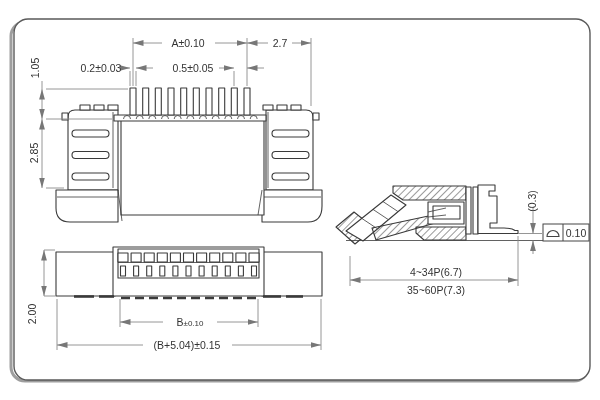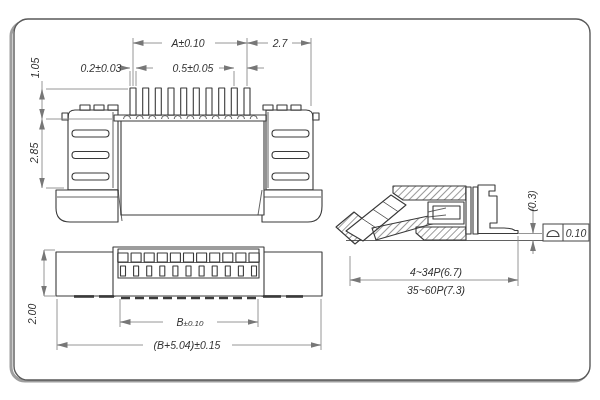--- a/index.html
+++ b/index.html
@@ -1,20 +1,20 @@
 <!DOCTYPE html>
 <html style="--background: #ffffff; --line: #3a3a3a; --dim: #8a8a8a; --text: #333333; --border: #5a5a5a; --shadow: #9e9e9e;"><head>
 <meta charset="utf-8">
 <style>
   :root{
     --background:#ffffff; --line:#3a3a3a; --dim:#8a8a8a; --text:#333333;
     --border:#5a5a5a; --shadow:#9e9e9e;
   }
   html,body{margin:0;padding:0;background:var(--background);}
-  .stage{width:600px;height:400px;position:relative;background:var(--background);font-style:italic;}
+  .stage{width:600px;height:400px;position:relative;background:var(--background);}
   svg{display:block;}
   .part{fill:#ffffff;stroke:var(--line);stroke-width:1.1;stroke-linejoin:round;}
   .part-thin{fill:none;stroke:var(--line);stroke-width:0.8;stroke-linejoin:round;}
   .part-nofill{fill:none;stroke:var(--line);stroke-width:1.1;stroke-linejoin:round;}
   .hatched{fill:url(#hatch);stroke:var(--line);stroke-width:1.1;stroke-linejoin:round;}
   .dim{fill:none;stroke:var(--dim);stroke-width:0.9;}
   .thick-mark{fill:none;stroke:var(--line);stroke-width:2.6;}
   .dash-mark{fill:none;stroke:var(--line);stroke-width:2.6;stroke-dasharray:9 5;}
   .dim-text{font-family:"Liberation Sans","DejaVu Sans",sans-serif;font-size:10.5px;fill:var(--text);}
   .dim-text-sm{font-family:"Liberation Sans","DejaVu Sans",sans-serif;font-size:8px;fill:var(--text);}

